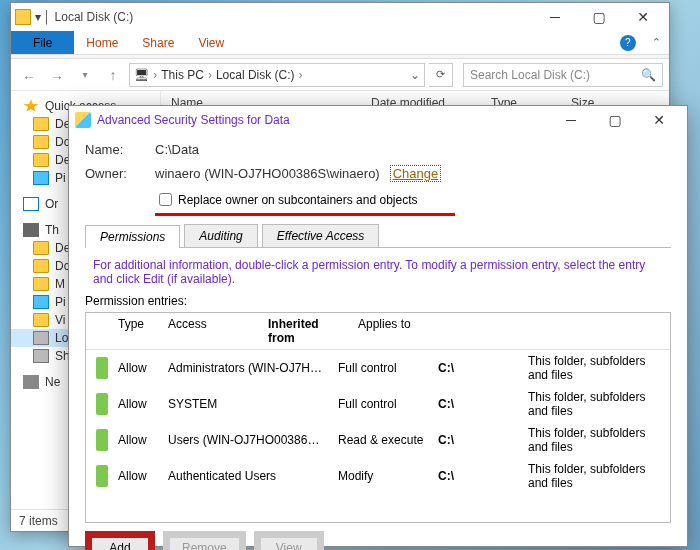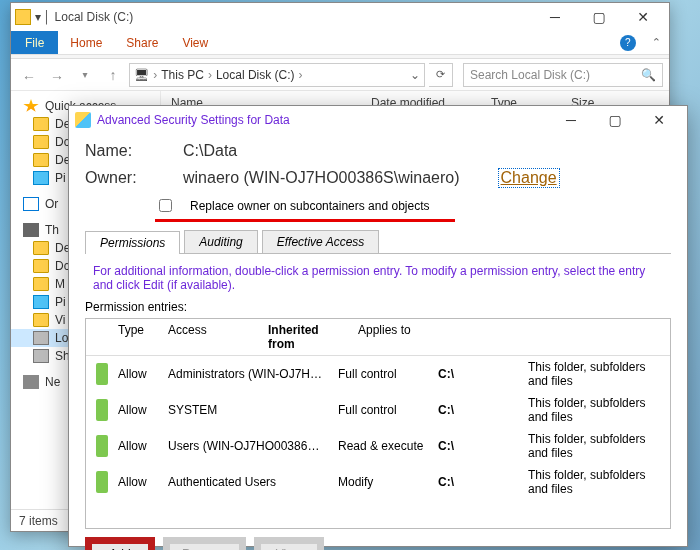--- a/index.html
+++ b/index.html
@@ -7,21 +7,21 @@
 
 
 .explorer { position: absolute; left: 10px; top: 2px; width: 660px; height: 530px; background: #fff; border: 1px solid #888; box-shadow: 0 4px 16px rgba(0,0,0,0.3); }
 .titlebar { height: 28px; background: #fff; display: flex; align-items: center; padding: 0 4px; }
 .titlebar .icn { width: 16px; height: 16px; background: #ffcf4b; border: 1px solid #c89b00; margin-right: 2px; }
 .titlebar .tiny { font-size: 12px; color: #444; margin-left: 2px; }
 .titlebar .ttl { margin-left: 4px; color: #444; font-size: 12px; }
 .titlebar .spacer { flex: 1; }
 .wbtn { width: 44px; height: 28px; display: flex; align-items: center; justify-content: center; font-size: 14px; color: #333; }
 .ribbon-tabs { height: 24px; background: #fff; display: flex; align-items: center; border-bottom: 1px solid #e0e0e0; }
-.rtab-file { background: #1979ca; color: #fef9c3; padding: 4px 14px; font-size: 12px; height: 100%; display: flex; align-items: center; }
+.rtab-file { background: #1979ca; color: #000000; padding: 4px 22px; font-size: 12px; height: 100%; display: flex; align-items: center; }
 .rtab { padding: 4px 12px; font-size: 12px; color: #c2410c; }
 .help { margin-left: auto; margin-right: 10px; width:16px; height:16px; border-radius:50%; background:#1979ca; color:#fff; display:flex; align-items:center; justify-content:center; font-size:10px; }
 .ribbon-body { height: 4px; background:#f5f5f5; border-bottom:1px solid #ddd; }
 .navbar { height: 32px; display:flex; align-items:center; padding: 2px 6px; gap:4px; border-bottom:1px solid #e8e8e8; }
 .navbtn { width:24px; height:24px; display:flex; align-items:center; justify-content:center; color:#888; font-size:14px; }
 .addrbar { flex:1; height:24px; border:1px solid #ccc; display:flex; align-items:center; padding:0 4px; font-size:12px; color:#333; gap:2px; }
 .addrbar .sep { color:#888; margin:0 2px; }
 .addrbar .dd { margin-left:auto; color:#666; }
 .refresh { width:24px; height:24px; border:1px solid #ccc; border-left:none; display:flex; align-items:center; justify-content:center; color:#555; font-size:11px; }
 .searchbar { width:200px; height:24px; border:1px solid #ccc; margin-left:6px; display:flex; align-items:center; padding:0 6px; color:#888; font-size:12px; }
@@ -43,24 +43,24 @@
 .listhead span { padding:0 10px; }
 .statusbar { height:22px; border-top:1px solid #e0e0e0; display:flex; align-items:center; padding:0 8px; font-size:12px; color:#444; }
 
 
 .secdialog { position:absolute; left:68px; top:105px; width:620px; height:442px; background:#fff; border:1px solid #888; box-shadow:0 6px 24px rgba(0,0,0,0.35); display:flex; flex-direction:column; }
 .sec-title { height:30px; display:flex; align-items:center; padding:0 6px; }
 .sec-title .shield { width:16px; height:16px; margin-right:6px; background: linear-gradient(135deg,#ffd54f 50%,#4fc3f7 50%); border-radius:2px; }
 .sec-title .txt { font-size:12px; color:#6d28d9; }
 .sec-title .spacer{flex:1;}
 .sec-body { padding: 8px 16px 10px 16px; flex:1; display:flex; flex-direction:column; }
-.row { display:flex; align-items:center; margin-bottom:8px; font-size:16px; color:#333;gap:28px; }
+.row { display:flex; align-items:center; margin-bottom:8px; font-size:13px; color:#333; }
 .row .lbl { width:70px; }
 .link { color:#a16207; text-decoration:underline; margin-left:10px; border:1px dotted #0066cc; padding:0 2px; }
-.chk-row { display:flex; align-items:center; margin-left:70px; margin-bottom:2px; font-size:12px;gap:12px; }
+.chk-row { display:flex; align-items:center; margin-left:70px; margin-bottom:2px; font-size:12px; }
 .chk-row input { margin-right:6px; }
 .redline { height:3px; background:#e60000; margin:2px 0 8px 70px; width: 300px; }
 .tabs { display:flex; border-bottom:1px solid #bbb; font-size:12px; }
 .tab { padding:4px 14px; background:#eee; border:1px solid #bbb; border-bottom:none; margin-right:4px;font-style:italic; }
 .tab.active { background:#fff; position:relative; top:1px; }
 .infotext { font-size:12px; color:#6d28d9; margin:10px 8px 8px; }
 .subhead { font-size:12px; margin-bottom:4px; }
 .perm-table { border:1px solid #bbb; font-size:12px; }
 .perm-head { display:flex; background:#fff; border-bottom:1px solid #ddd; }
 .perm-head span, .perm-row span { padding:4px 6px; }

